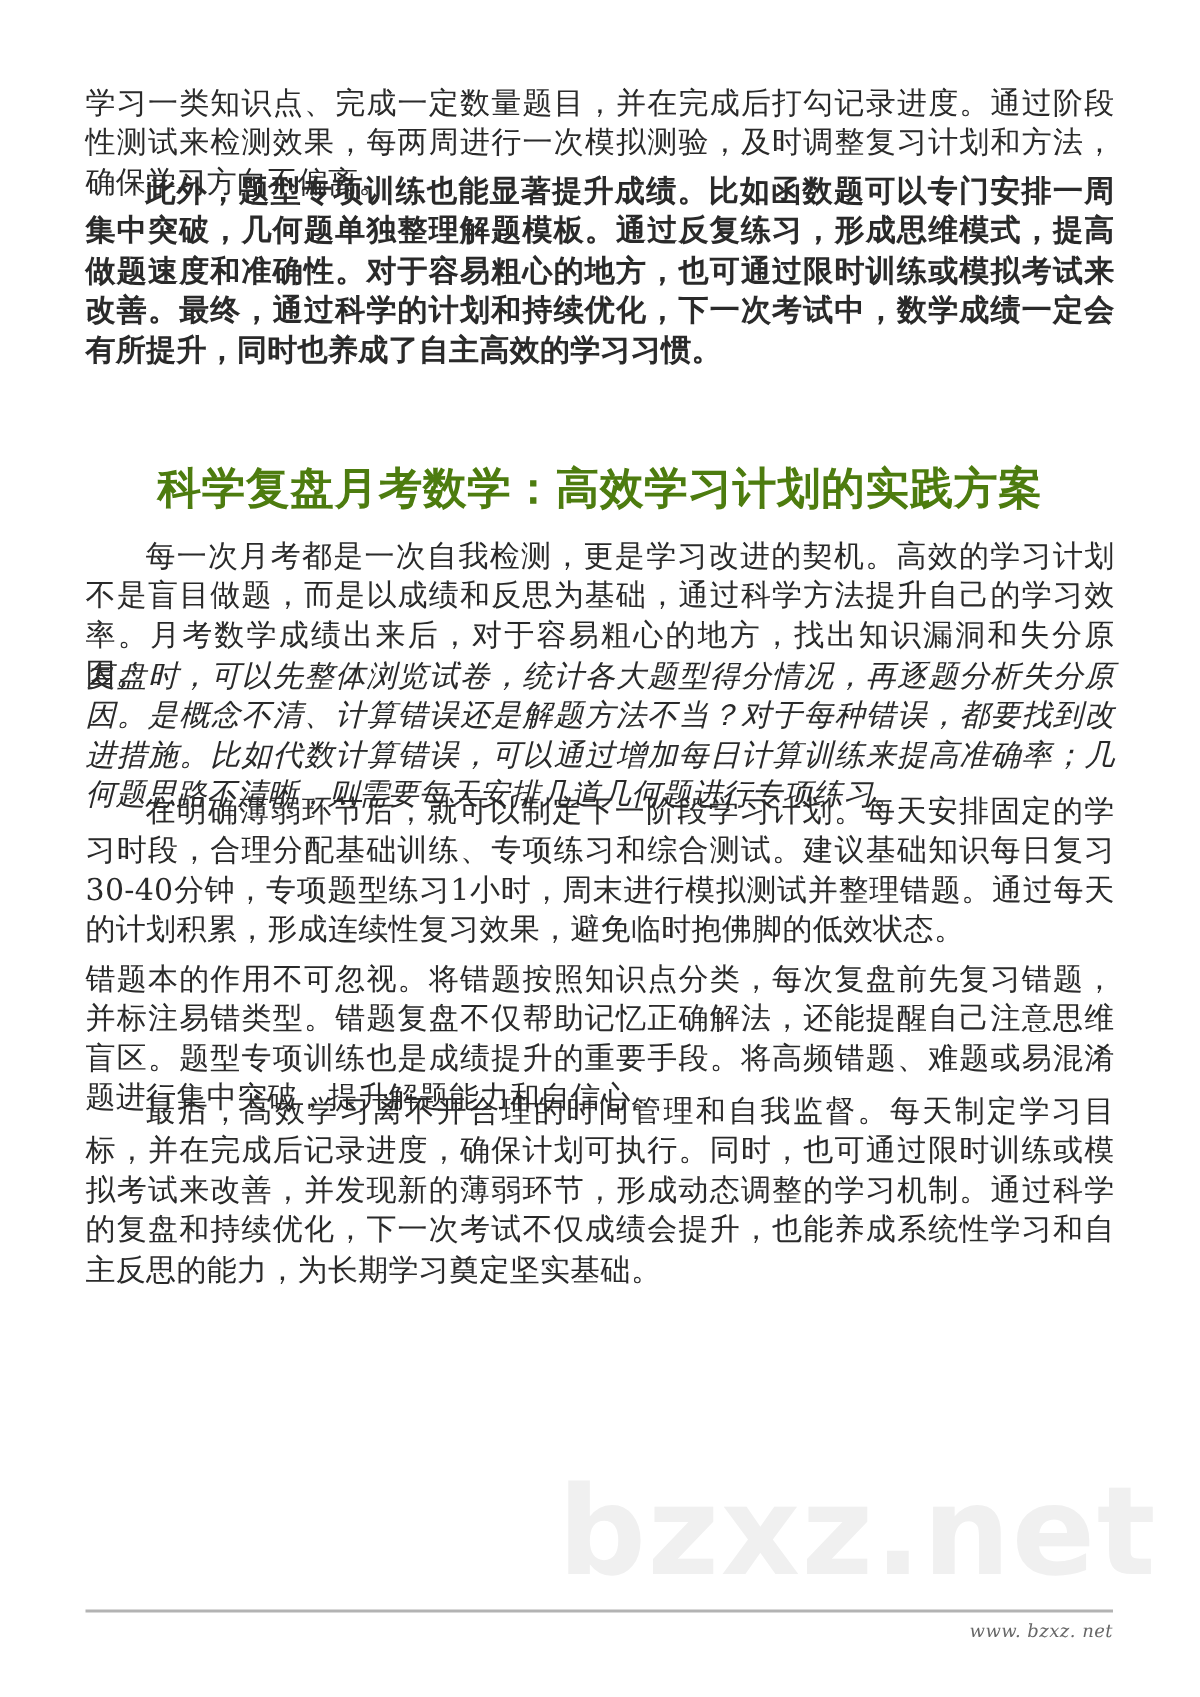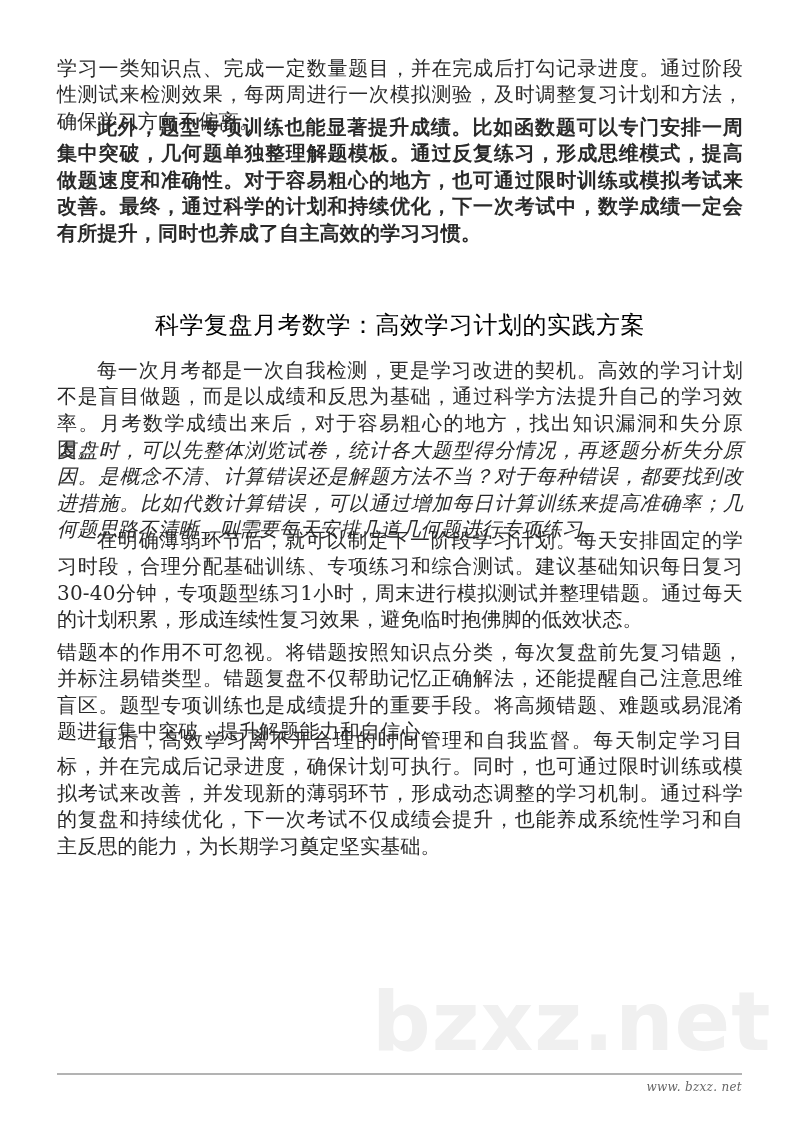--- a/index.html
+++ b/index.html
@@ -41,24 +41,24 @@
   #p7 { top: 727px; }
 
   .doc-title {
     position: absolute;
     top: 306px;
     left: 0;
     width: 686px;
     margin: 0;
     text-align: center;
     font-family: "DejaVu Sans", "Liberation Sans", sans-serif;
-    font-size: 24px;
-    font-weight: normal;
+    font-size: 29px;
+    font-weight: bold;
     line-height: 38px;
-    color: #000000;
+    color: #4d7c0f;
     letter-spacing: 0.5px;
   }
 
   .watermark {
     position: absolute;
     left: 372px;
     top: 972px;
     font-family: "DejaVu Sans", "Liberation Sans", sans-serif;
     font-weight: bold;
     font-size: 82px;

